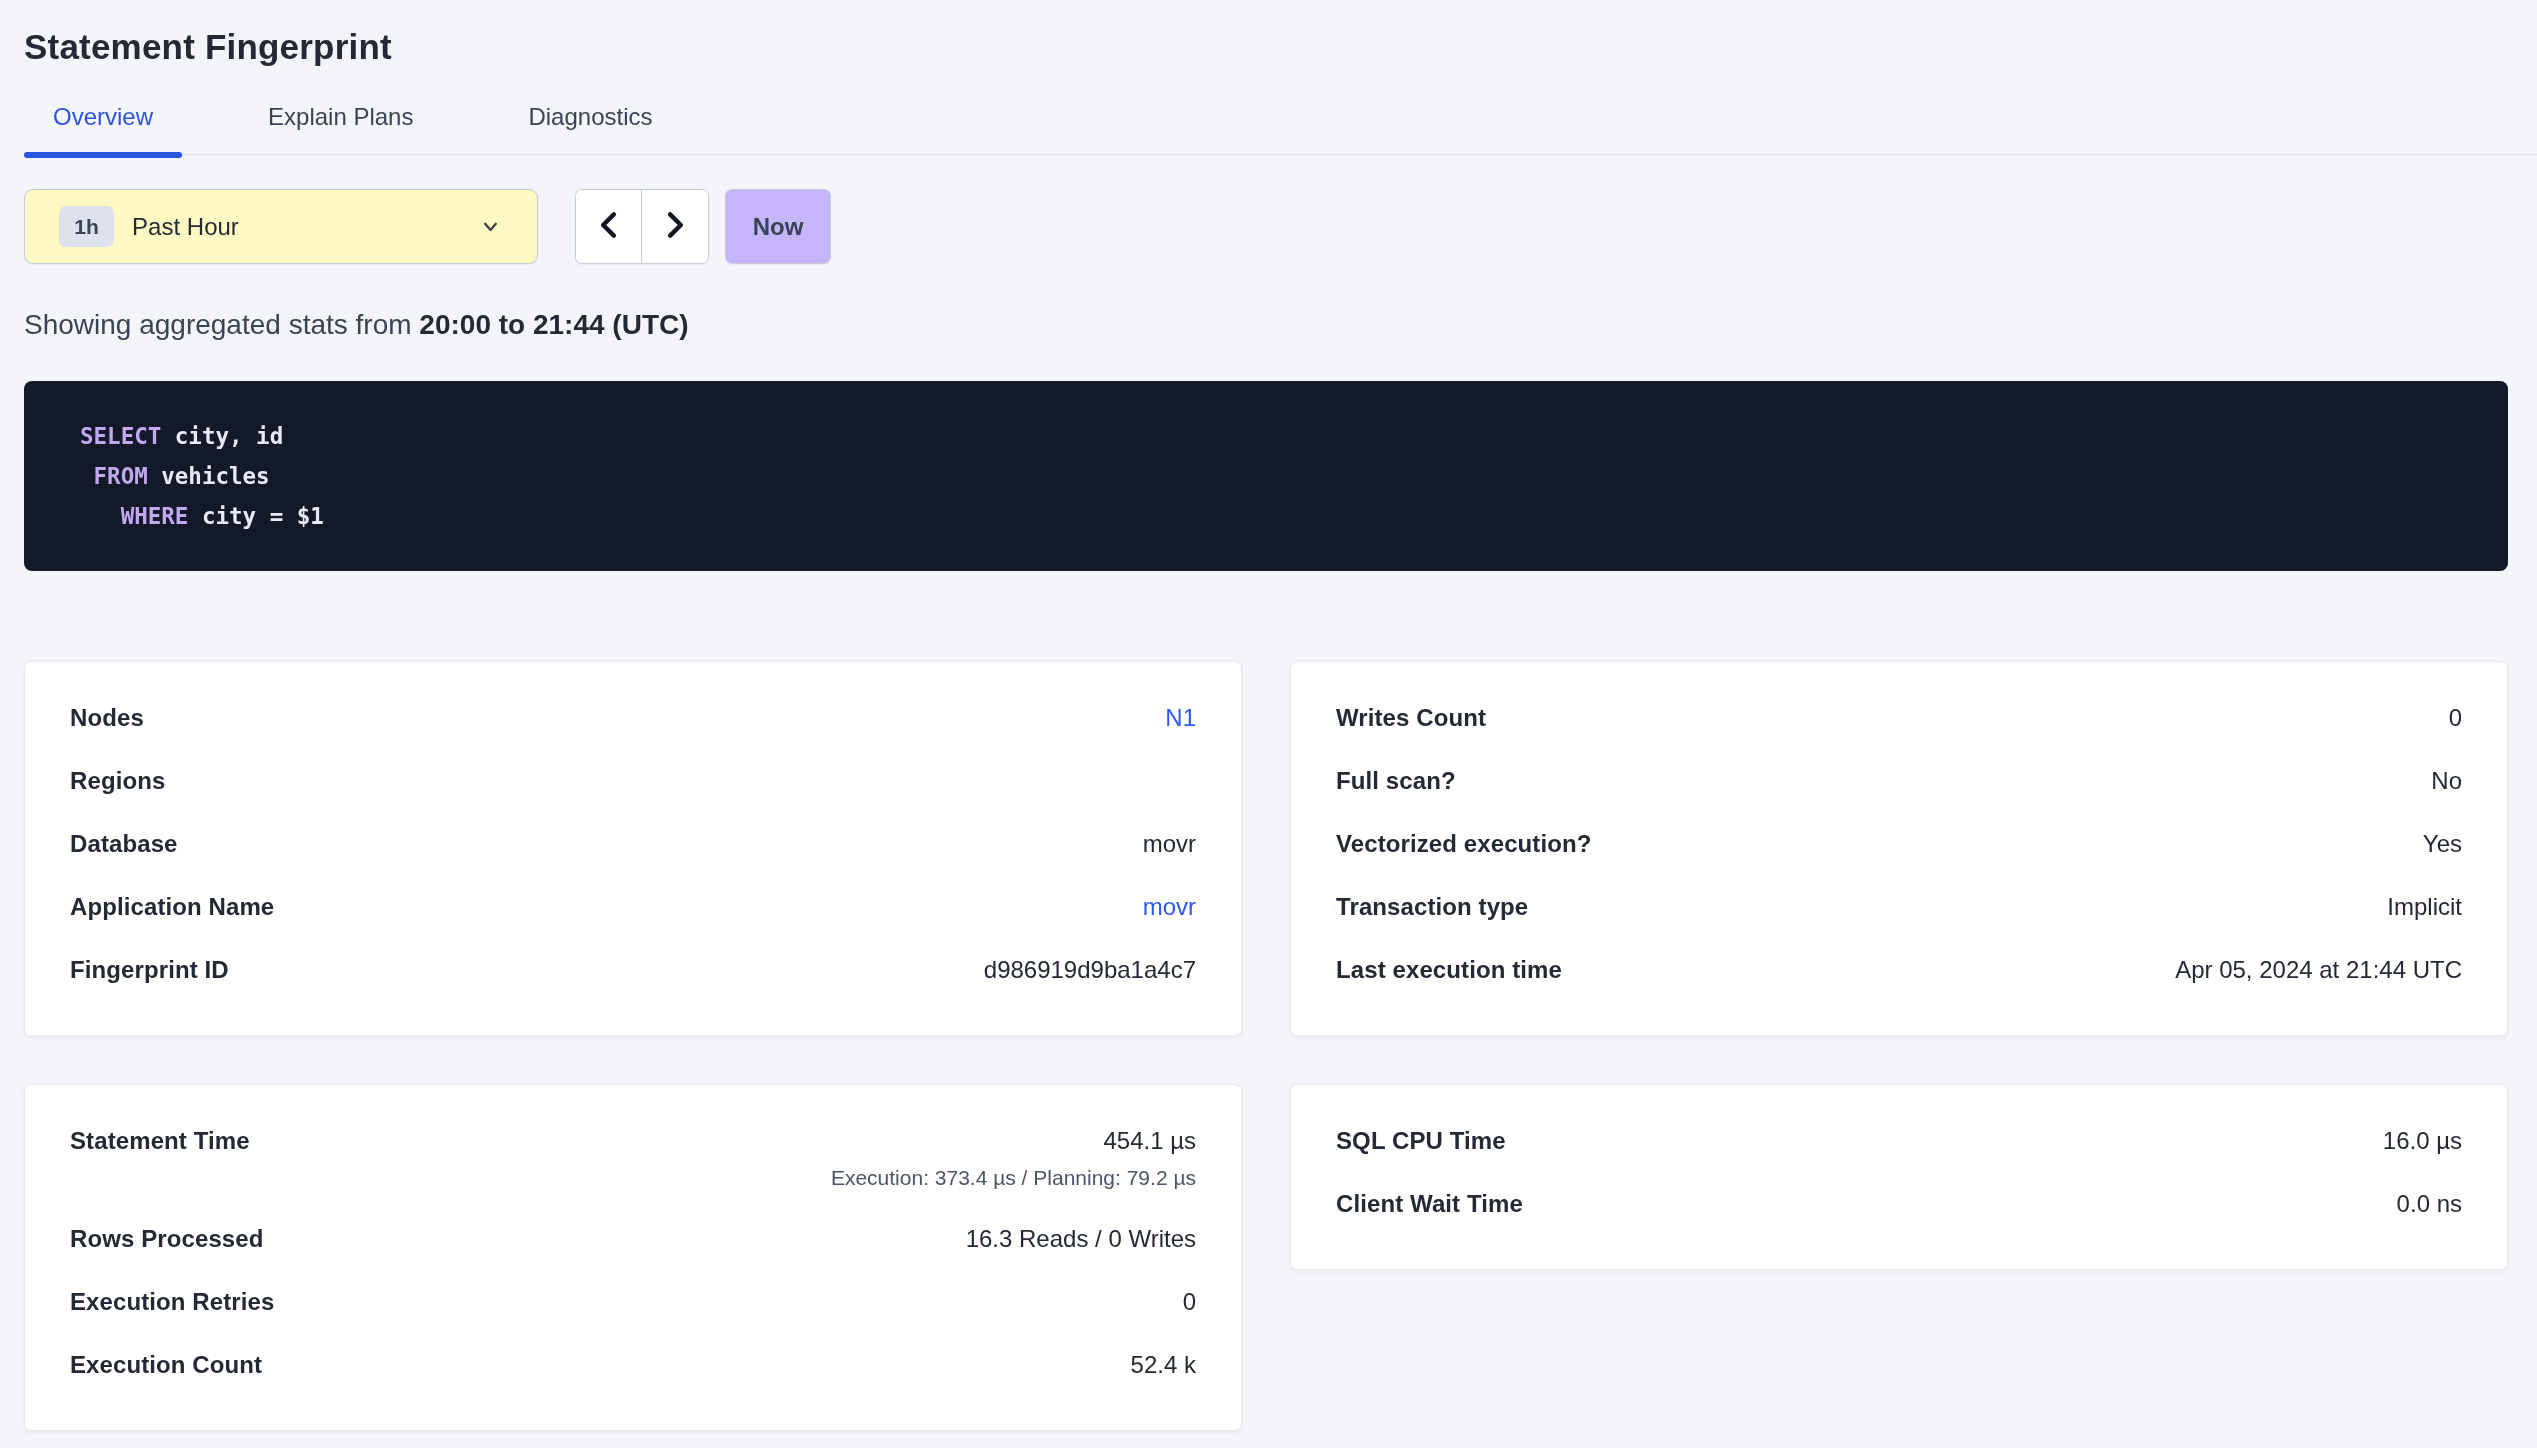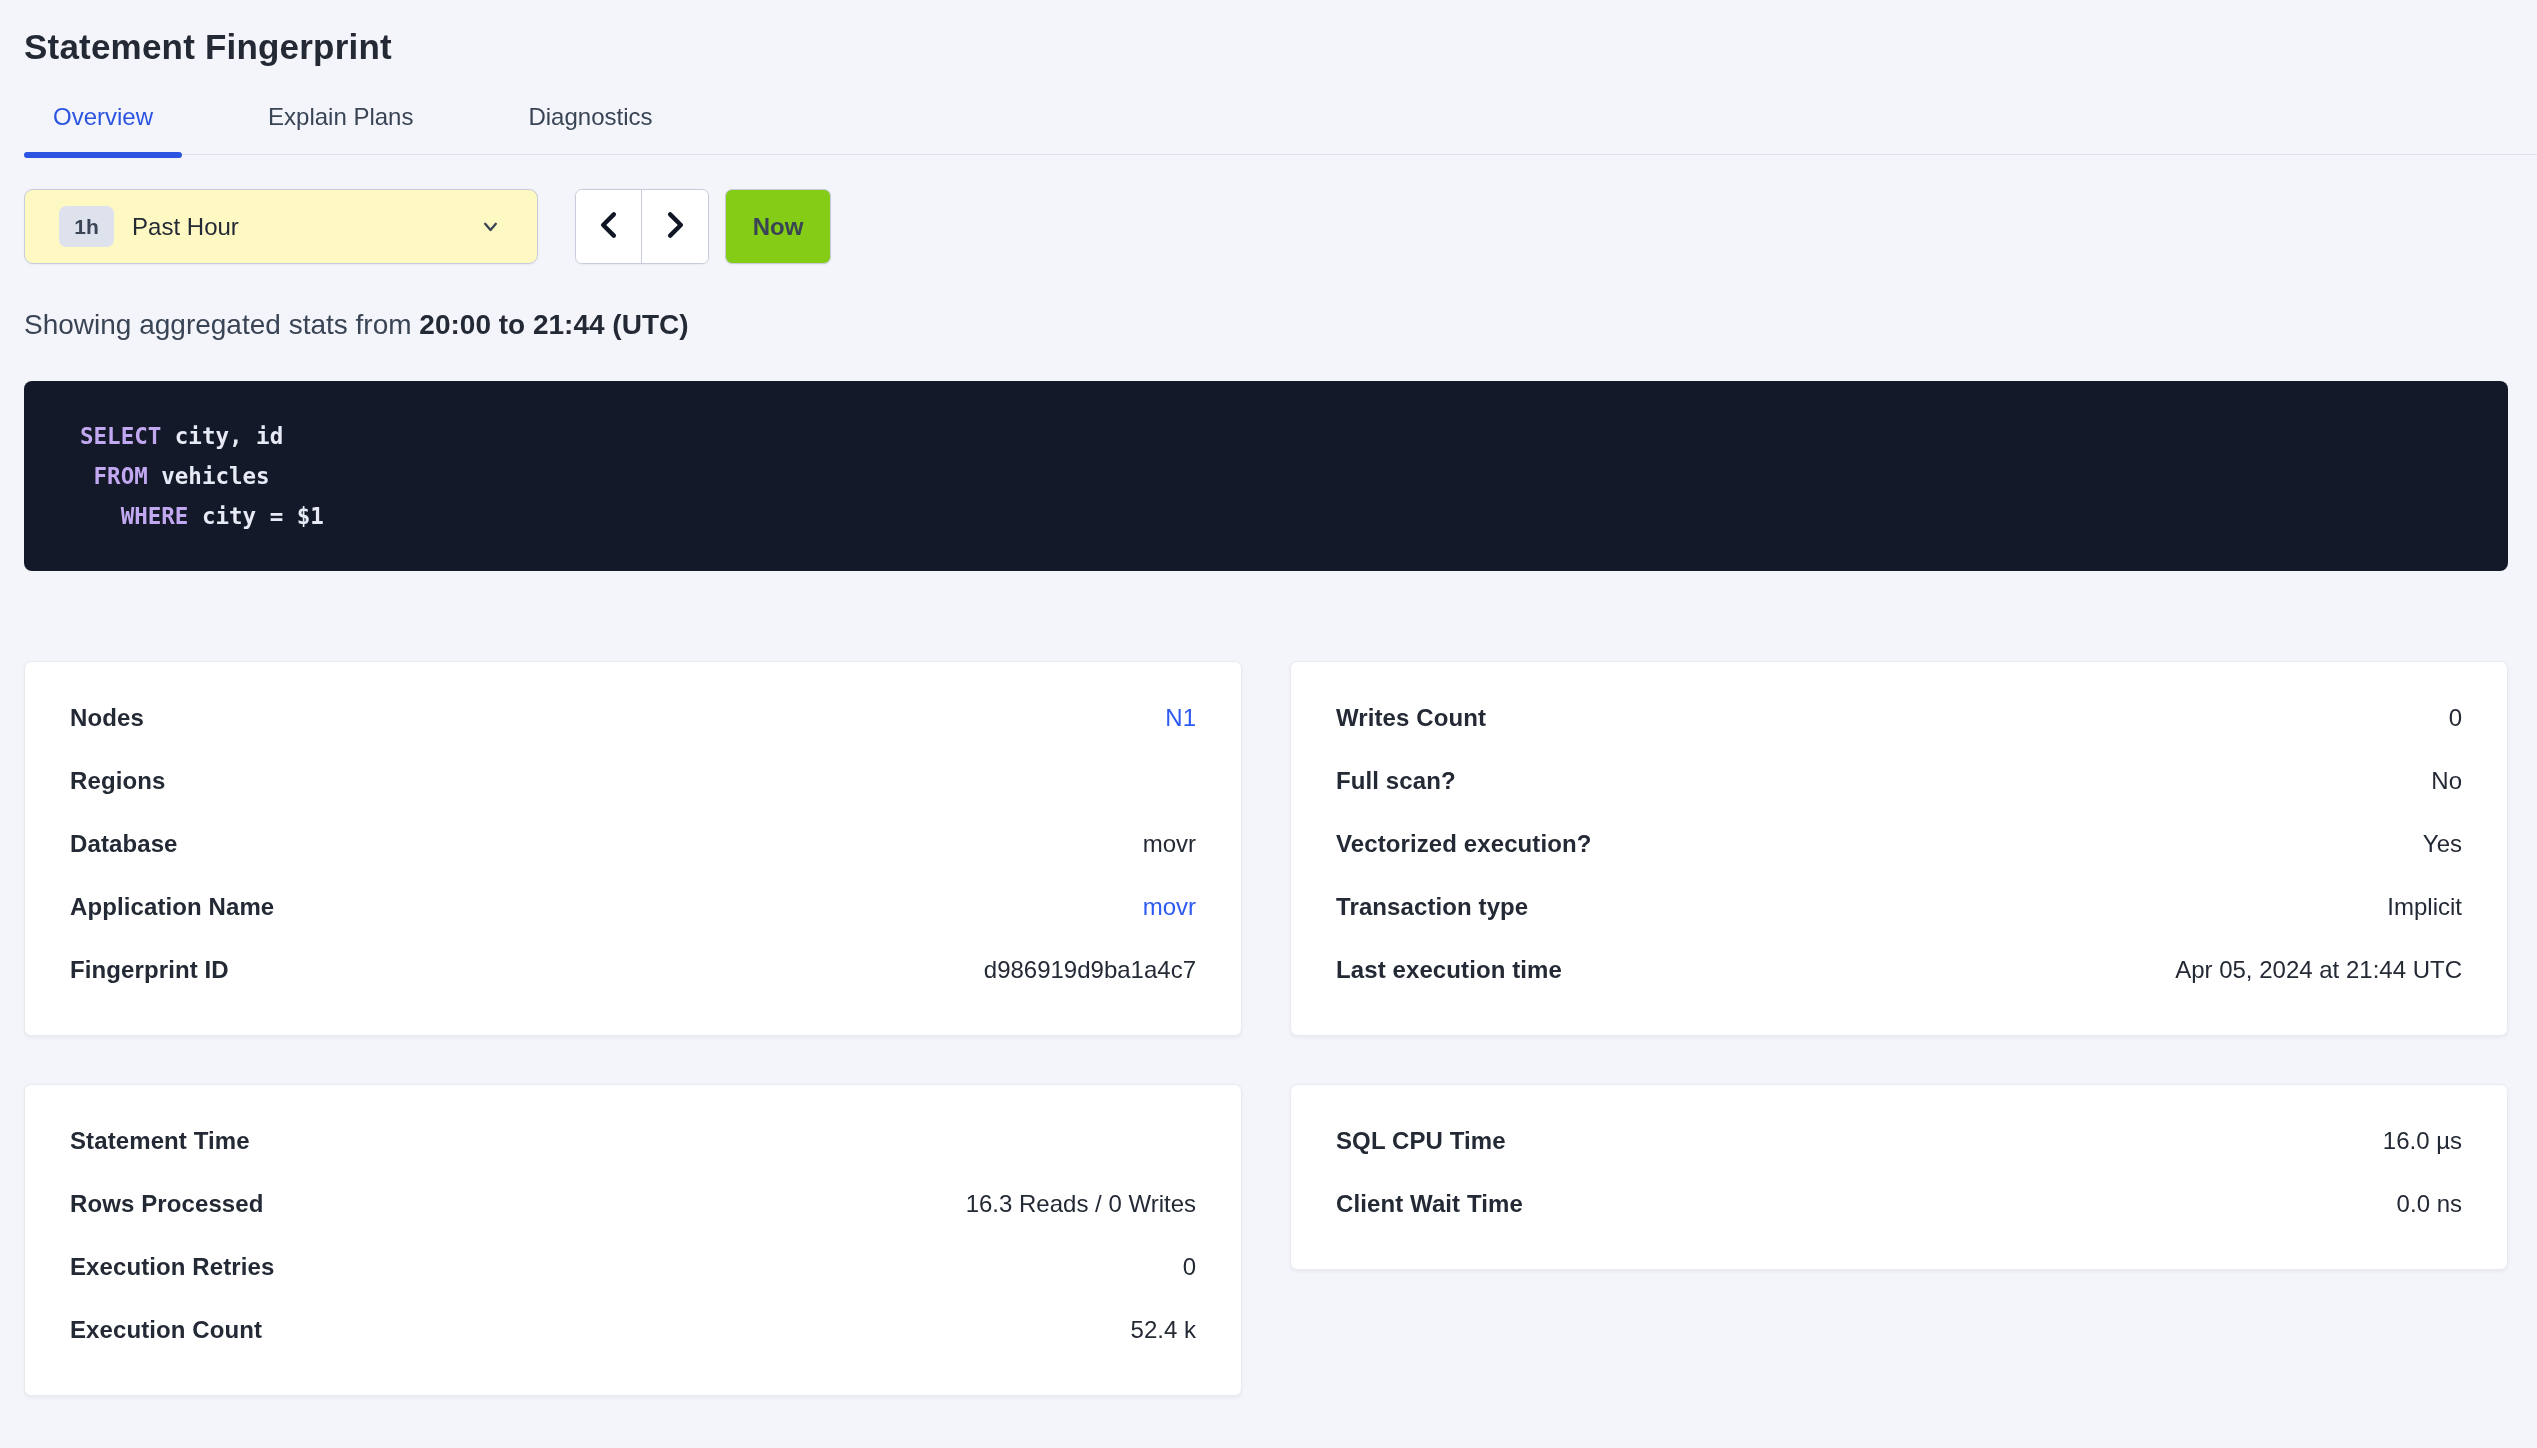--- a/index.html
+++ b/index.html
@@ -55,21 +55,21 @@
     display:flex;margin-left:37px;height:75px;background:#fff;
     border:0.9px solid var(--control-border);border-radius:7.2px;overflow:hidden;
     box-shadow:0 0.9px 1.8px rgba(30,40,60,.05);
   }
   .arrow-btn{
     width:66px;display:flex;align-items:center;justify-content:center;
     background:#fff;border:none;cursor:pointer;
   }
   .arrow-btn.prev{border-right:0.9px solid var(--control-border);}
   .now-btn{
-    margin-left:16px;width:106px;height:75px;background:#84cc16;
+    margin-left:16px;width:106px;height:75px;background:#c4b5fd;
     border:0.9px solid var(--control-border);border-radius:7.2px;cursor:pointer;
     font-family:inherit;font-size:24px;font-weight:600;color:var(--text);
     box-shadow:0 0.9px 1.8px rgba(30,40,60,.05);
   }
 
   
   .stats-line{margin-top:45px;font-size:28px;color:var(--text);}
   .stats-line b{color:var(--heading);font-weight:700;}
 
   
@@ -209,20 +209,24 @@
       </div>
       <div class="card-row">
         <span class="row-label">Last execution time</span>
         <span class="row-value">Apr 05, 2024 at 21:44 UTC</span>
       </div>
     </section>
 
     <section class="card">
       <div class="card-row">
         <span class="row-label">Statement Time</span>
+        <span class="value-stack">
+          <span class="row-value">454.1 µs</span>
+          <span class="row-sub">Execution: 373.4 µs / Planning: 79.2 µs</span>
+        </span>
       </div>
       <div class="card-row">
         <span class="row-label">Rows Processed</span>
         <span class="row-value">16.3 Reads / 0 Writes</span>
       </div>
       <div class="card-row">
         <span class="row-label">Execution Retries</span>
         <span class="row-value">0</span>
       </div>
       <div class="card-row">

